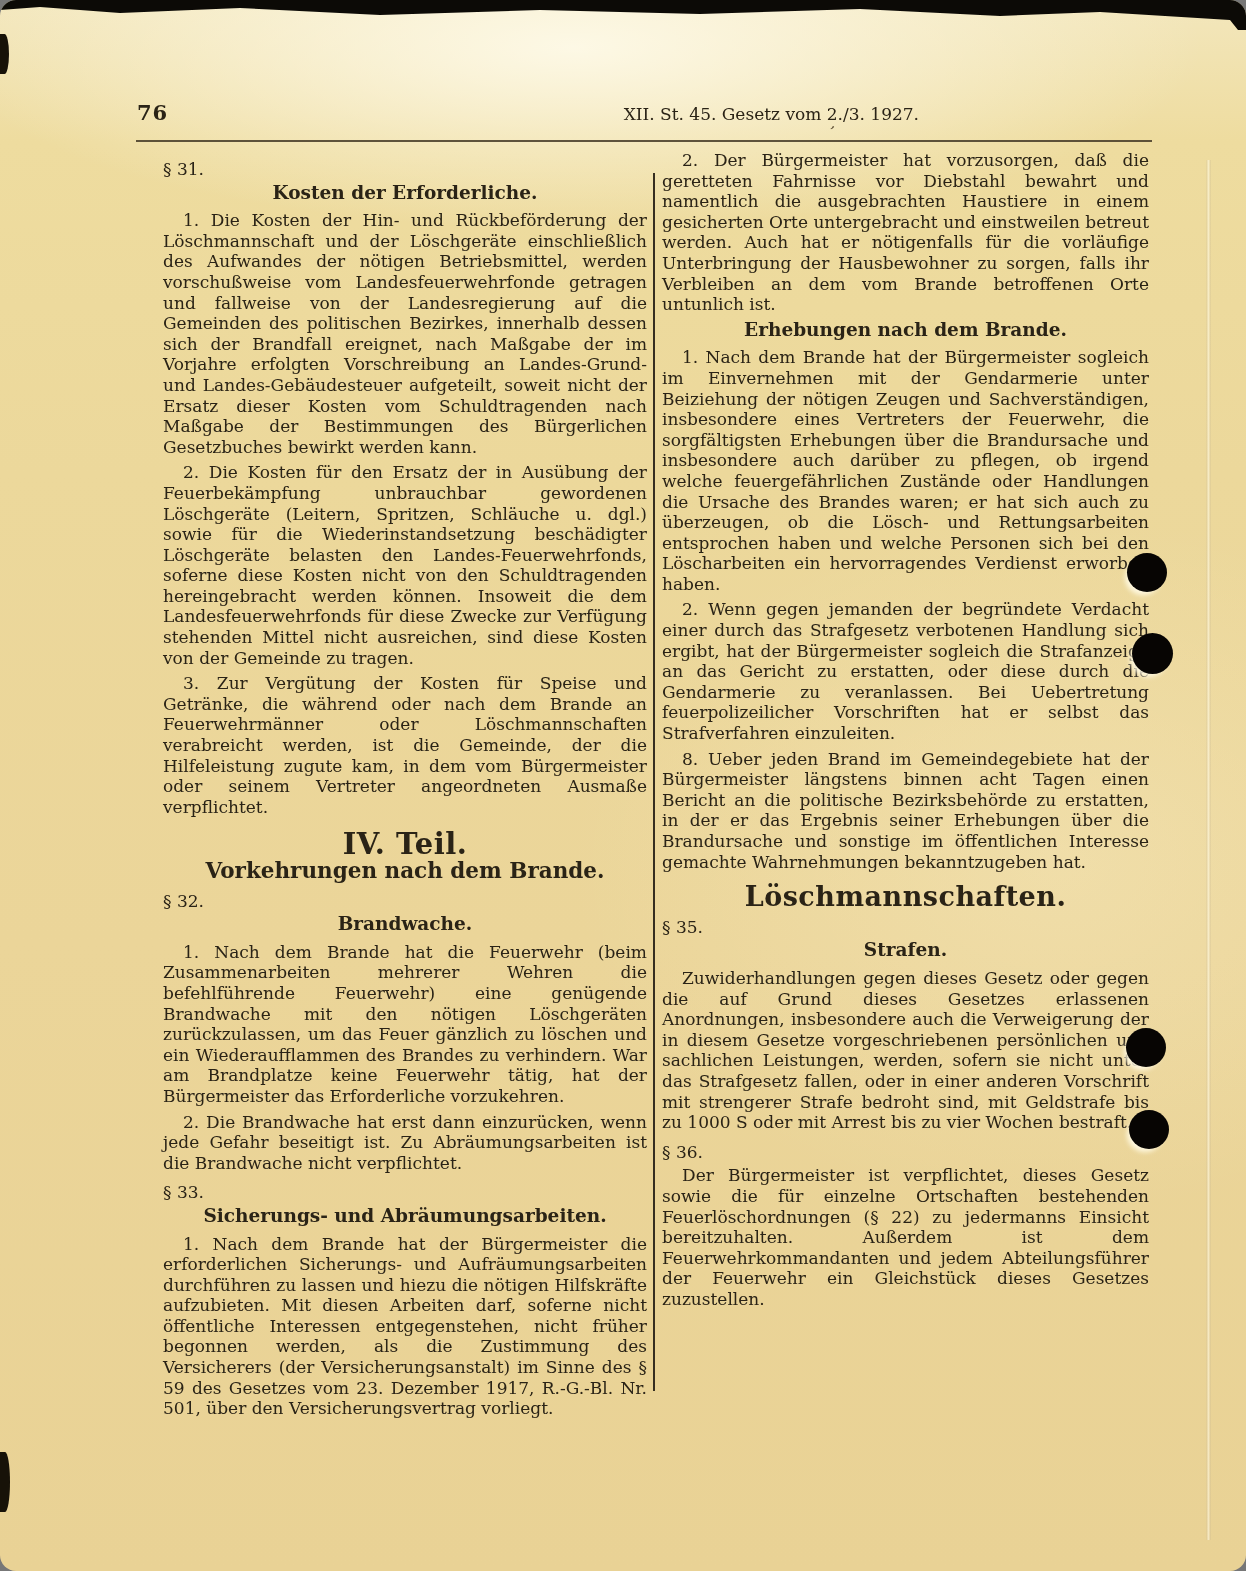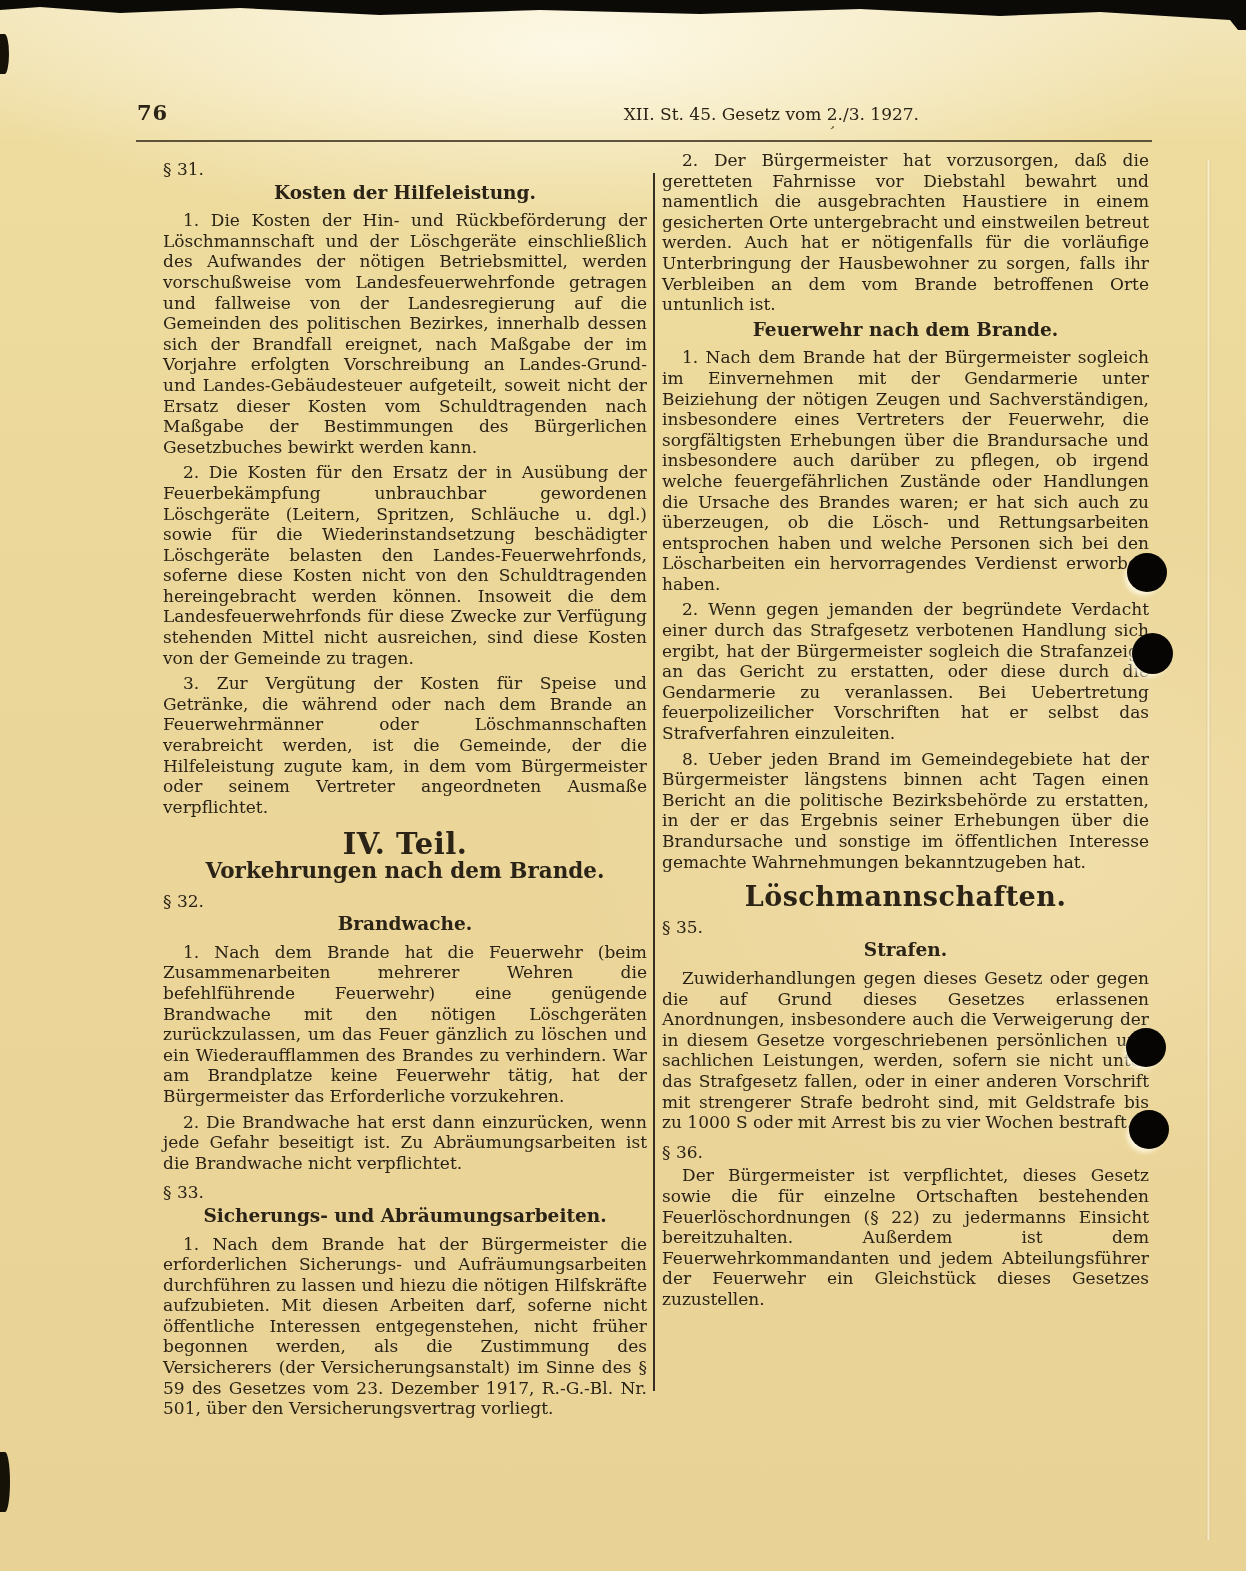--- a/index.html
+++ b/index.html
@@ -7,20 +7,21 @@
     position:relative;
     width:1246px;height:1571px;
     margin:0 auto;
     overflow:hidden;
     font-family:"DejaVu Serif","Liberation Serif",serif;
     color:#2a2316;
     background:
       radial-gradient(ellipse 900px 260px at 46% 3%, rgba(255,252,238,.85), rgba(255,252,238,0) 70%),
       radial-gradient(ellipse 700px 500px at 85% 55%, rgba(255,246,215,.25), rgba(255,246,215,0) 70%),
       linear-gradient(180deg,#f3e7bd 0%,#eedc9f 9%,#ecd89b 30%,#ebd599 60%,#e9d295 100%);
+    border-radius: 16px;
   }
   
   .scan-top{
     position:absolute;left:0;top:0;width:1246px;height:30px;background:#0c0a06;
     clip-path:polygon(0 0,1246px 0,1246px 30px,1238px 30px,1230px 20px,1100px 12px,1000px 16px,860px 9px,700px 14px,540px 10px,380px 15px,240px 8px,120px 13px,40px 7px,0 10px);
   }
   .scan-left-a{position:absolute;left:0;top:34px;width:9px;height:40px;background:#171208;border-radius:0 60% 60% 0;}
   .scan-left-b{position:absolute;left:0;top:1452px;width:10px;height:60px;background:#171208;border-radius:0 50% 50% 0;}
   .crease{position:absolute;left:1206px;top:160px;width:5px;height:1380px;background:linear-gradient(90deg,rgba(120,95,50,.10),rgba(255,250,230,.55),rgba(120,95,50,.12));}
   .hole{position:absolute;width:40px;height:39px;border-radius:50%;background:#070503;box-shadow:-4px 5px 5px -2px rgba(255,250,228,.95);}
@@ -57,42 +58,42 @@
 
   <span class="page-num">76</span>
   <span class="running">XII. St. 45. Gesetz vom 2./3. 1927.</span>
   <span class="stray">,</span>
   <div class="rule"></div>
 
   <div class="divider"></div>
 
   <section class="col left">
     <div class="sec-num">§ 31.</div>
-    <div class="sec-title">Kosten der Hilfeleistung.</div>
+    <div class="sec-title">Kosten der Erforderliche.</div>
     <p>1. Die Kosten der Hin- und Rückbeförderung der Löschmannschaft und der Löschgeräte einschließlich des Aufwandes der nötigen Betriebsmittel, werden vorschußweise vom Landesfeuerwehrfonde getragen und fallweise von der Landesregierung auf die Gemeinden des politischen Bezirkes, innerhalb dessen sich der Brandfall ereignet, nach Maßgabe der im Vorjahre erfolgten Vorschreibung an Landes-Grund- und Landes-Gebäudesteuer aufgeteilt, soweit nicht der Ersatz dieser Kosten vom Schuldtragenden nach Maßgabe der Bestimmungen des Bürgerlichen Gesetzbuches bewirkt werden kann.</p>
     <p>2. Die Kosten für den Ersatz der in Ausübung der Feuerbekämpfung unbrauchbar gewordenen Löschgeräte (Leitern, Spritzen, Schläuche u. dgl.) sowie für die Wiederinstandsetzung beschädigter Löschgeräte belasten den Landes-Feuerwehrfonds, soferne diese Kosten nicht von den Schuldtragenden hereingebracht werden können. Insoweit die dem Landesfeuerwehrfonds für diese Zwecke zur Verfügung stehenden Mittel nicht ausreichen, sind diese Kosten von der Gemeinde zu tragen.</p>
     <p>3. Zur Vergütung der Kosten für Speise und Getränke, die während oder nach dem Brande an Feuerwehrmänner oder Löschmannschaften verabreicht werden, ist die Gemeinde, der die Hilfeleistung zugute kam, in dem vom Bürgermeister oder seinem Vertreter angeordneten Ausmaße verpflichtet.</p>
 
     <div class="part-title">IV. Teil.</div>
     <div class="part-sub">Vorkehrungen nach dem Brande.</div>
 
     <div class="sec-num">§ 32.</div>
     <div class="sec-title">Brandwache.</div>
     <p>1. Nach dem Brande hat die Feuerwehr (beim Zusammenarbeiten mehrerer Wehren die befehlführende Feuerwehr) eine genügende Brandwache mit den nötigen Löschgeräten zurückzulassen, um das Feuer gänzlich zu löschen und ein Wiederaufflammen des Brandes zu verhindern. War am Brandplatze keine Feuerwehr tätig, hat der Bürgermeister das Erforderliche vorzukehren.</p>
     <p>2. Die Brandwache hat erst dann einzurücken, wenn jede Gefahr beseitigt ist. Zu Abräumungsarbeiten ist die Brandwache nicht verpflichtet.</p>
 
     <div class="sec-num">§ 33.</div>
     <div class="sec-title">Sicherungs- und Abräumungsarbeiten.</div>
     <p>1. Nach dem Brande hat der Bürgermeister die erforderlichen Sicherungs- und Aufräumungsarbeiten durchführen zu lassen und hiezu die nötigen Hilfskräfte aufzubieten. Mit diesen Arbeiten darf, soferne nicht öffentliche Interessen entgegenstehen, nicht früher begonnen werden, als die Zustimmung des Versicherers (der Versicherungsanstalt) im Sinne des § 59 des Gesetzes vom 23. Dezember 1917, R.-G.-Bl. Nr. 501, über den Versicherungsvertrag vorliegt.</p>
   </section>
 
   <section class="col right">
     <p>2. Der Bürgermeister hat vorzusorgen, daß die geretteten Fahrnisse vor Diebstahl bewahrt und namentlich die ausgebrachten Haustiere in einem gesicherten Orte untergebracht und einstweilen betreut werden. Auch hat er nötigenfalls für die vorläufige Unterbringung der Hausbewohner zu sorgen, falls ihr Verbleiben an dem vom Brande betroffenen Orte untunlich ist.</p>
 
-    <div class="sec-title">Feuerwehr nach dem Brande.</div>
+    <div class="sec-title">Erhebungen nach dem Brande.</div>
     <p>1. Nach dem Brande hat der Bürgermeister sogleich im Einvernehmen mit der Gendarmerie unter Beiziehung der nötigen Zeugen und Sachverständigen, insbesondere eines Vertreters der Feuerwehr, die sorgfältigsten Erhebungen über die Brandursache und insbesondere auch darüber zu pflegen, ob irgend welche feuergefährlichen Zustände oder Handlungen die Ursache des Brandes waren; er hat sich auch zu überzeugen, ob die Lösch- und Rettungsarbeiten entsprochen haben und welche Personen sich bei den Löscharbeiten ein hervorragendes Verdienst erworben haben.</p>
     <p>2. Wenn gegen jemanden der begründete Verdacht einer durch das Strafgesetz verbotenen Handlung sich ergibt, hat der Bürgermeister sogleich die Strafanzeige an das Gericht zu erstatten, oder diese durch die Gendarmerie zu veranlassen. Bei Uebertretung feuerpolizeilicher Vorschriften hat er selbst das Strafverfahren einzuleiten.</p>
     <p>8. Ueber jeden Brand im Gemeindegebiete hat der Bürgermeister längstens binnen acht Tagen einen Bericht an die politische Bezirksbehörde zu erstatten, in der er das Ergebnis seiner Erhebungen über die Brandursache und sonstige im öffentlichen Interesse gemachte Wahrnehmungen bekanntzugeben hat.</p>
 
     <div class="big-title">Löschmannschaften.</div>
     <div class="sec-num">§ 35.</div>
     <div class="sec-title">Strafen.</div>
     <p>Zuwiderhandlungen gegen dieses Gesetz oder gegen die auf Grund dieses Gesetzes erlassenen Anordnungen, insbesondere auch die Verweigerung der in diesem Gesetze vorgeschriebenen persönlichen und sachlichen Leistungen, werden, sofern sie nicht unter das Strafgesetz fallen, oder in einer anderen Vorschrift mit strengerer Strafe bedroht sind, mit Geldstrafe bis zu 1000 S oder mit Arrest bis zu vier Wochen bestraft.</p>
 
     <div class="sec-num">§ 36.</div>

